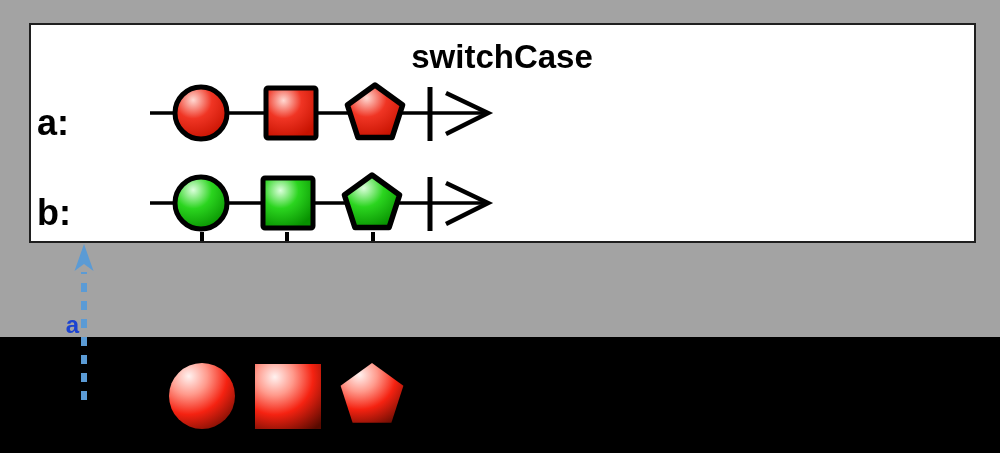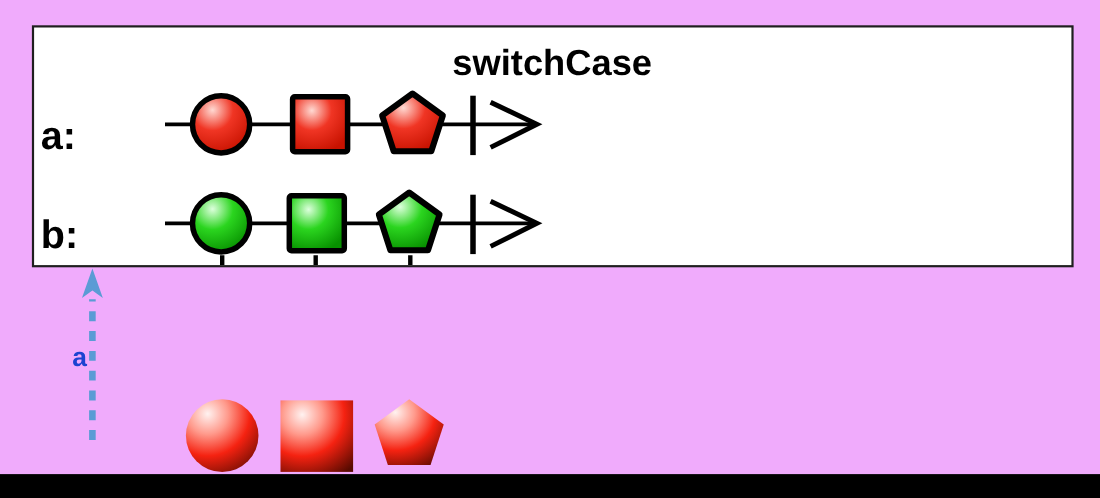--- a/index.html
+++ b/index.html
@@ -7,22 +7,22 @@
     padding: 0;
     background: #000;
     width: 1000px;
     height: 453px;
     overflow: hidden;
     font-family: "Liberation Sans", sans-serif;
   }
   .stage {
     position: relative;
     width: 1000px;
-    height: 431px;
-    background: #f0abfc;
+    height: 337px;
+    background: #a3a3a3;
   }
   svg text {
     font-family: "Liberation Sans", sans-serif;
   }
 </style>
 </head>
 <body>
 
 <div class="stage">
   <svg width="1000" height="453" viewBox="0 0 1000 453" xmlns="http://www.w3.org/2000/svg">

